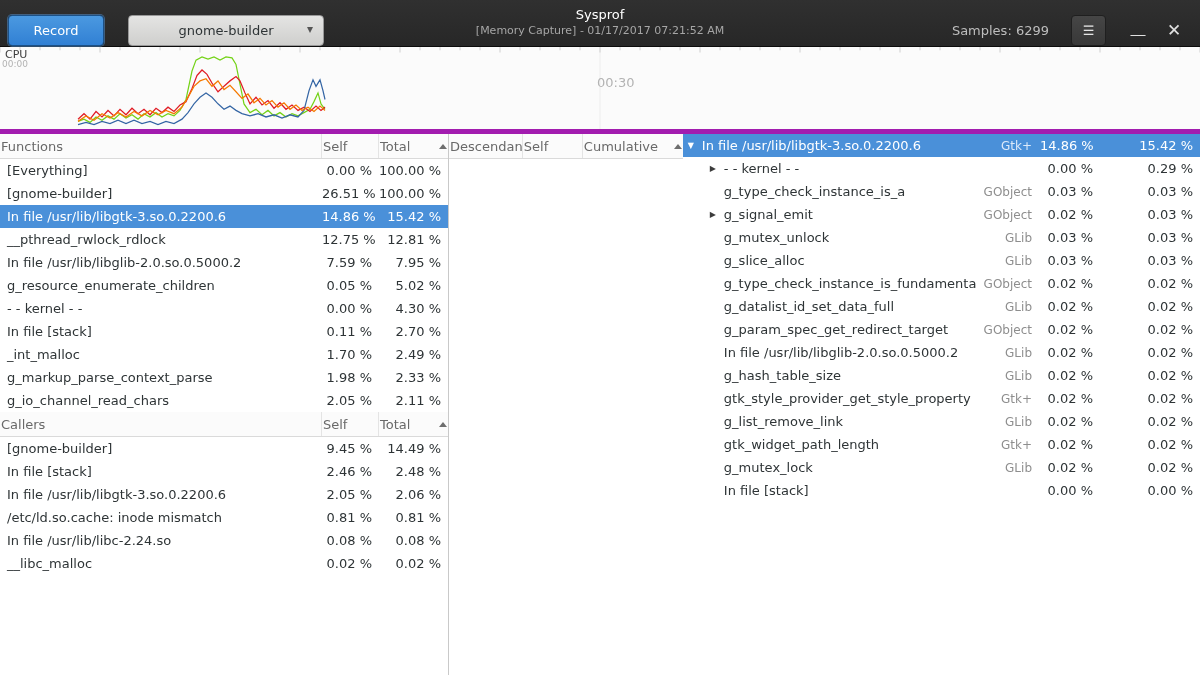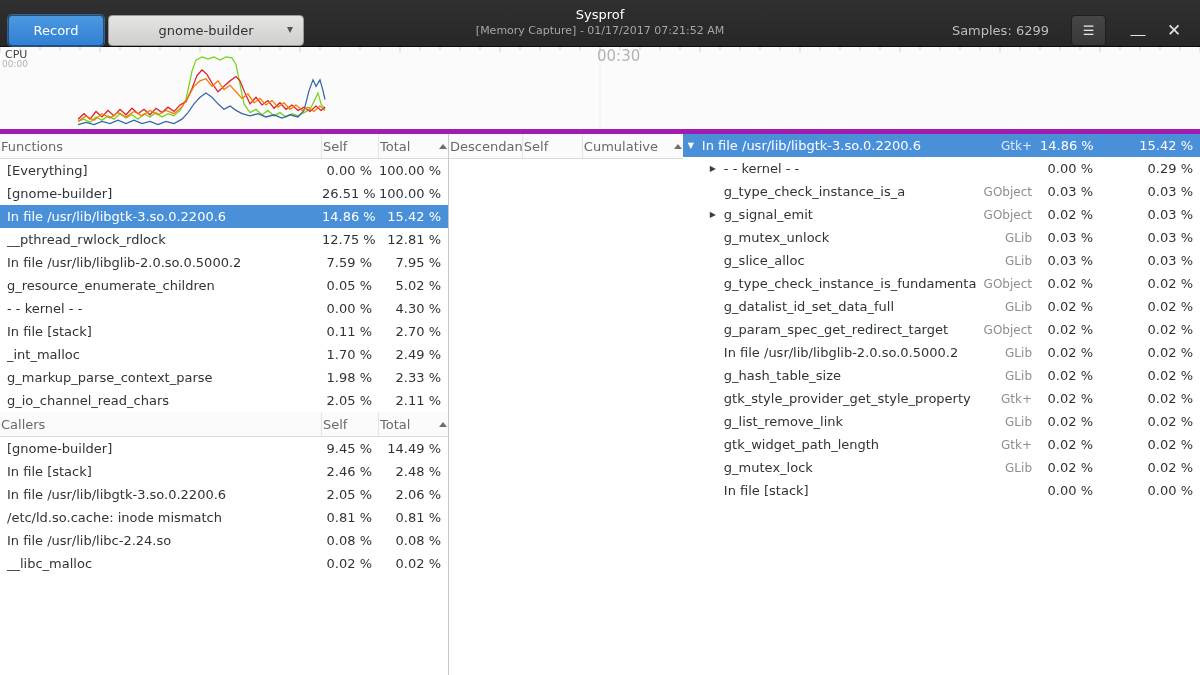--- a/index.html
+++ b/index.html
@@ -5,40 +5,40 @@
   *{box-sizing:border-box;margin:0;padding:0}
   html,body{width:1200px;height:675px;overflow:hidden}
   body{font-family:"DejaVu Sans","Liberation Sans",sans-serif;font-size:13px;color:#2e3436;background:#fff}
 
   
   .titlebar{height:47px;background:linear-gradient(var(--titlebar-top,#303030),var(--titlebar-bottom,#272727));
     border-bottom:1px solid #0c0c0c;display:flex;align-items:flex-end;padding:0 8px;position:relative}
   .record-btn{width:96px;height:31px;border-radius:4px;border:1px solid #1c5187;
     background:linear-gradient(var(--accent-light,#4b99e0),var(--accent,#3180d4));
     color:#fff;font:inherit;cursor:default;box-shadow:0 0 0 1px rgba(90,160,230,.45)}
-  .target-select{margin-left:4px;width:196px;height:31px;border-radius:4px;border:1px solid #989898;
+  .target-select{margin-left:24px;width:196px;height:31px;border-radius:4px;border:1px solid #989898;
     background:linear-gradient(#e4e4e3,#cfcfcd);color:#2e3436;font:inherit;position:relative;cursor:default}
   .target-select .caret{position:absolute;right:10px;top:6px;color:#555;font-size:12px}
   .title-block{position:absolute;left:50%;transform:translateX(-50%);text-align:center;top:7px;pointer-events:none}
   .wtitle{font-weight:normal;color:#fff;font-size:13px}
   .wsubtitle{color:#a6a6a6;font-size:11px;margin-top:2px}
   .tb-right{margin-left:auto;display:flex;align-items:center}
   .samples{color:#bdbdbd;margin-right:22px}
   .menu-btn{width:35px;height:31px;border-radius:4px;border:1px solid #1f1f1f;
     background:linear-gradient(#464646,#383838);color:#e6e6e6;font-size:13px;line-height:1}
   .winctl{background:none;border:none;color:#e0e0e0;width:36px;height:31px;font-size:15px}
   .min-btn{margin-left:14px}
   .min-btn span{display:inline-block;transform:translateY(3px)}
   .close-btn{font-size:17px}
 
   
   .cpu-graph{height:87px;background:#fbfbfb;position:relative;border-bottom:5px solid #a21caf}
   .cpu-label{position:absolute;left:5px;top:1px;font-size:11px;color:#3f3f3f;z-index:2}
   .t-start{position:absolute;left:2px;top:12px;font-size:9px;color:#b3b3b3;z-index:2}
-  .t-mid{position:absolute;left:597px;top:0;font-size:15px;color:#b3b3b3;z-index:2}
+  .t-mid{position:absolute;left:597px;top:28px;font-size:13px;color:#b3b3b3;z-index:2}
   .cpu-graph svg{position:absolute;left:0;top:0;width:100%;height:100%}
 
   
   .content{display:flex;height:553px;background:#fff}
   .left-pane{flex:0 0 449px;border-right:1px solid #c9c9c9;display:flex;flex-direction:column;overflow:hidden}
   .right-pane{flex:1;display:flex;flex-direction:row;overflow:hidden}
 
   .thead{display:grid;height:25px;background:#fbfbfb;border-bottom:1px solid #dadada;color:#696969}
   .left-pane .thead,.left-pane .trow{grid-template-columns:322px 57px 69px}
   .right-pane .thead,.right-pane .trow{grid-template-columns:1fr 60px 100px}

